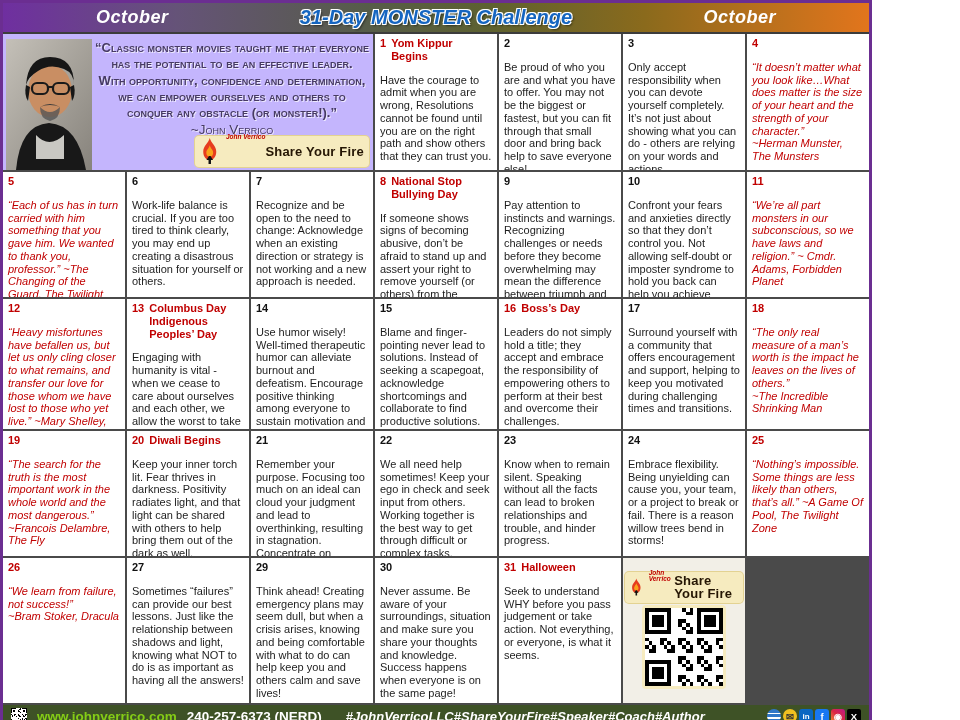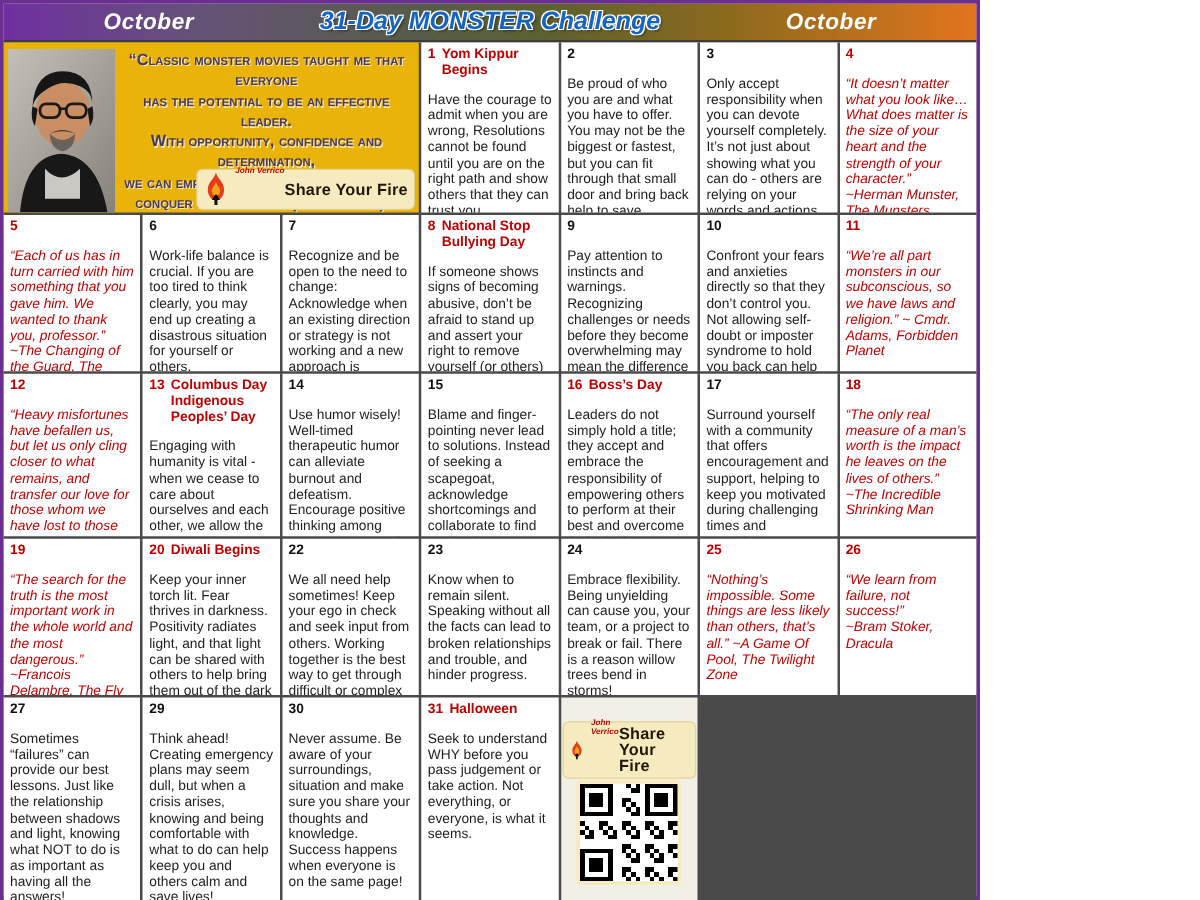--- a/index.html
+++ b/index.html
@@ -1,17 +1,17 @@
 <!DOCTYPE html>
 <html><head>
 <meta charset="utf-8">
 <style>
   * { margin:0; padding:0; box-sizing:border-box; }
   html,body { width:960px; height:720px; background:#fff; font-family:"Liberation Sans", sans-serif; }
-  .page { width:784px; height:720px; border:3px solid #6b2e91; display:flex; flex-direction:column; background:#fff; }
+  .page { width:872px; height:720px; border:3px solid #6b2e91; display:flex; flex-direction:column; background:#fff; }
 
   
   .hdr { flex:0 0 31px; display:flex; align-items:center;
          background:linear-gradient(90deg,#6f2fa0 0%,#655378 20%,#565c49 42%,#5d6130 56%,#8a6a1c 74%,#e2751c 100%);
          border-bottom:2px solid #3c3c3c; }
   .hdr-oct { flex:1; text-align:center; color:#fff; font-weight:bold; font-style:italic; font-size:18px; letter-spacing:.5px; }
   .hdr-title { flex:1.35; text-align:center; font-weight:bold; font-style:italic; font-size:20px; color:#1565c0;
                text-shadow:-1px -1px 0 #fff,1px -1px 0 #fff,-1px 1px 0 #fff,1px 1px 0 #fff,2px 2px 2px rgba(0,0,0,.45); }
 
   
@@ -20,21 +20,21 @@
           gap:2px; background:#4a4a4a; border-bottom:2px solid #4a4a4a; }
   .cell { background:#fff; padding:3px 5px; overflow:hidden; font-size:11px; line-height:1.16; color:#1d1d1d; }
   .cell-head { display:flex; gap:5px; font-weight:bold; font-size:11px; color:#111; }
   .holiday { white-space:pre-line; }
   .cell-body { margin-top:11px; white-space:pre-line; }
   .c-holiday .cell-head { color:#c00000; }
   .c-quote .cell-head { color:#c00000; }
   .c-quote .cell-body { color:#c00000; font-style:italic; }
 
   
-  .quote-block { grid-column:1 / span 3; background:#eab308; position:relative; padding:6px 4px 2px 92px; }
+  .quote-block { grid-column:1 / span 3; background:#c4b5fd; position:relative; padding:6px 4px 2px 92px; }
   .qtext { text-align:center; font-weight:bold; font-variant:small-caps; color:#463a63; font-size:13px; line-height:1.25;
            text-shadow:1px 1px 0 rgba(255,255,255,.7); }
   .qattr { text-align:center; font-weight:normal; font-variant:small-caps; color:#463a63; font-size:13.5px; margin-top:1px;
            text-shadow:1px 1px 0 rgba(255,255,255,.7); }
   .photo { position:absolute; left:3px; bottom:0; width:86px; height:131px; }
 
   
   .syf { display:flex; flex-direction:row; align-items:center; background:#f6ebbf; border-radius:4px; padding:2px 5px 3px; box-shadow:0 0 0 1px #e3d292; }
   .syf-mini { position:absolute; right:4px; bottom:3px; }
   .syf-flame { height:26px; }
@@ -235,20 +235,26 @@
           <span>19</span>
         </div>
         <div class="cell-body">“The search for the truth is the most important work in the whole world and the most dangerous.” ~Francois Delambre, The Fly</div>
       </div>
     <div class="cell c-holiday">
         <div class="cell-head">
           <span>20</span>
           <span class="holiday">Diwali Begins</span>
         </div>
         <div class="cell-body">Keep your inner torch lit. Fear thrives in darkness. Positivity radiates light, and that light can be shared with others to help bring them out of the dark as well.</div>
+      </div>
+    <div class="cell">
+        <div class="cell-head">
+          <span>21</span>
+        </div>
+        <div class="cell-body">Remember your purpose. Focusing too much on an ideal can cloud your judgment and lead to overthinking, resulting in stagnation. Concentrate on growth.</div>
       </div>
     <div class="cell">
         <div class="cell-head">
           <span>22</span>
         </div>
         <div class="cell-body">We all need help sometimes! Keep your ego in check and seek input from others. Working together is the best way to get through difficult or complex tasks.</div>
       </div>
     <div class="cell">
         <div class="cell-head">
           <span>23</span>

